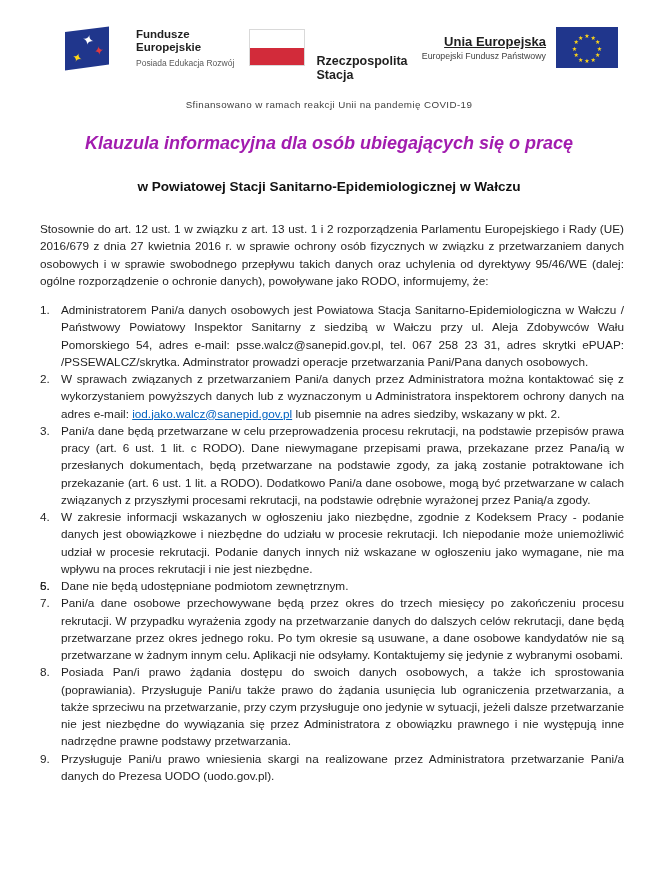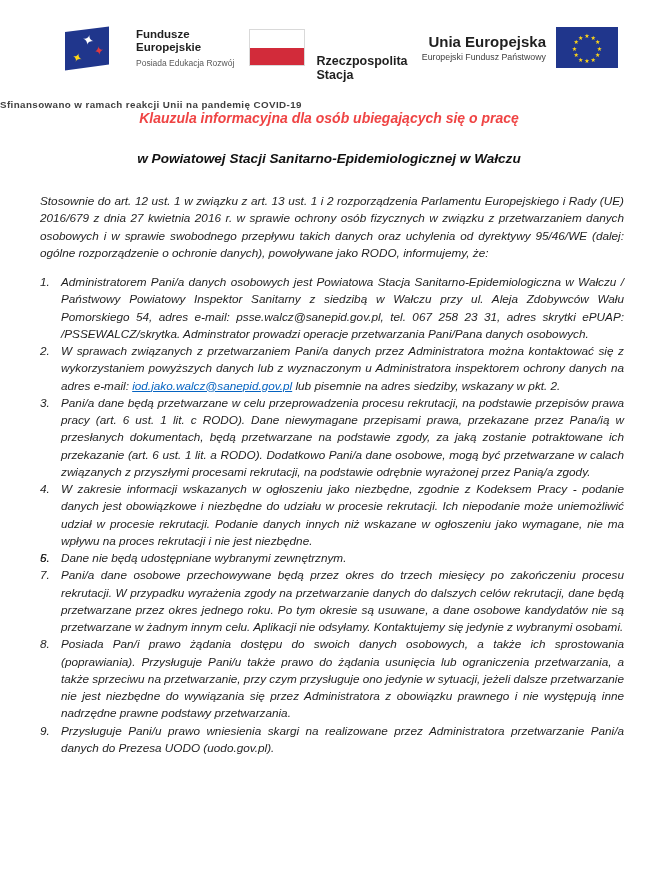--- a/index.html
+++ b/index.html
@@ -21,37 +21,37 @@
   .fe-name { font-weight: bold; font-size: 11.5px; line-height: 13px; color: #1f1f1f; }
   .fe-sub { font-size: 8.5px; color: #595959; margin-top: 4px; }
   .logo-pl .pl-flag {
     width: 56px; height: 37px; border: 1px solid #d9d9d9; background: #fff;
     display: flex; flex-direction: column;
   }
   .pl-flag .half-white { flex: 1; background: #ffffff; }
   .pl-flag .half-red { flex: 1; background: #d22b3a; }
   .logo-pl .pl-text { margin-left: 12px; font-weight: bold; font-size: 12.5px; line-height: 14px; color: #1f1f1f; margin-top: 41px; }
   .logo-eu .eu-text { text-align: right; margin-right: 10px; }
-  .eu-name { font-weight: bold; font-size: 15px; color: #1f1f1f; }
+  .eu-name { font-weight: bold; font-size: 13px; color: #1f1f1f; text-decoration: underline; }
   .eu-sub { font-size: 8.8px; color: #404040; margin-top: 2px; }
 
   
   .funding-note {
-    margin-top: 17px; text-align: left;
-    font-size: 9.8px; font-weight: bold; letter-spacing: 0.4px; color: #3f3f3f;
+    margin-top: 17px; text-align: center;
+    font-size: 9.8px; font-weight: normal; letter-spacing: 0.4px; color: #3f3f3f;
   }
 
   
-  .doc-title { text-align: center; font-weight: bold; font-style: italic; font-size: 14px; color: #ef4444; }
-  .doc-subtitle { margin-top: 25px; text-align: center; font-weight: bold; font-style: italic; font-size: 13.6px; color: #111; }
+  .doc-title { margin-top: 23px; text-align: center; font-weight: bold; font-style: italic; font-size: 18px; color: #a21caf; }
+  .doc-subtitle { margin-top: 25px; text-align: center; font-weight: bold; font-size: 13.6px; color: #111; }
 
   
   .doc-body {
     margin-top: 26px; padding: 0 34px 0 40px;
-    font-size: 11.75px; line-height: 17.25px; text-align: justify; color: #1f1f1f; font-style: italic;
+    font-size: 11.75px; line-height: 17.25px; text-align: justify; color: #1f1f1f;
   }
   .intro { text-align: justify; }
   .info-list { margin-top: 12px; list-style: none; }
   .info-list li { position: relative; padding-left: 21px; text-align: justify; }
   .info-list .num { position: absolute; left: 0; }
   a.email-link { color: #0563c1; text-decoration: underline; cursor: pointer; }
 </style>
 </head>
 <body>
 
@@ -135,21 +135,21 @@
       </li>
       <li>
         <span class="num">4.</span>
         <span>W zakresie informacji wskazanych w ogłoszeniu jako niezbędne, zgodnie z Kodeksem Pracy - podanie danych jest obowiązkowe i niezbędne do udziału w procesie rekrutacji. Ich niepodanie może uniemożliwić udział w procesie rekrutacji. Podanie danych innych niż wskazane w ogłoszeniu jako wymagane, nie ma wpływu na proces rekrutacji i nie jest niezbędne.</span>
       </li>
       <li>
         <span class="num">5.</span>
       </li>
       <li>
         <span class="num">6.</span>
-        <span>Dane nie będą udostępniane wybranymi zewnętrznym.</span>
+        <span>Dane nie będą udostępniane podmiotom zewnętrznym.</span>
       </li>
       <li>
         <span class="num">7.</span>
         <span>Pani/a dane osobowe przechowywane będą przez okres do trzech miesięcy po zakończeniu procesu rekrutacji. W przypadku wyrażenia zgody na przetwarzanie danych do dalszych celów rekrutacji, dane będą przetwarzane przez okres jednego roku. Po tym okresie są usuwane, a dane osobowe kandydatów nie są przetwarzane w żadnym innym celu. Aplikacji nie odsyłamy. Kontaktujemy się jedynie z wybranymi osobami.</span>
       </li>
       <li>
         <span class="num">8.</span>
         <span>Posiada Pan/i prawo żądania dostępu do swoich danych osobowych, a także ich sprostowania (poprawiania). Przysługuje Pani/u także prawo do żądania usunięcia lub ograniczenia przetwarzania, a także sprzeciwu na przetwarzanie, przy czym przysługuje ono jedynie w sytuacji, jeżeli dalsze przetwarzanie nie jest niezbędne do wywiązania się przez Administratora z obowiązku prawnego i nie występują inne nadrzędne prawne podstawy przetwarzania.</span>
       </li>
       <li>

